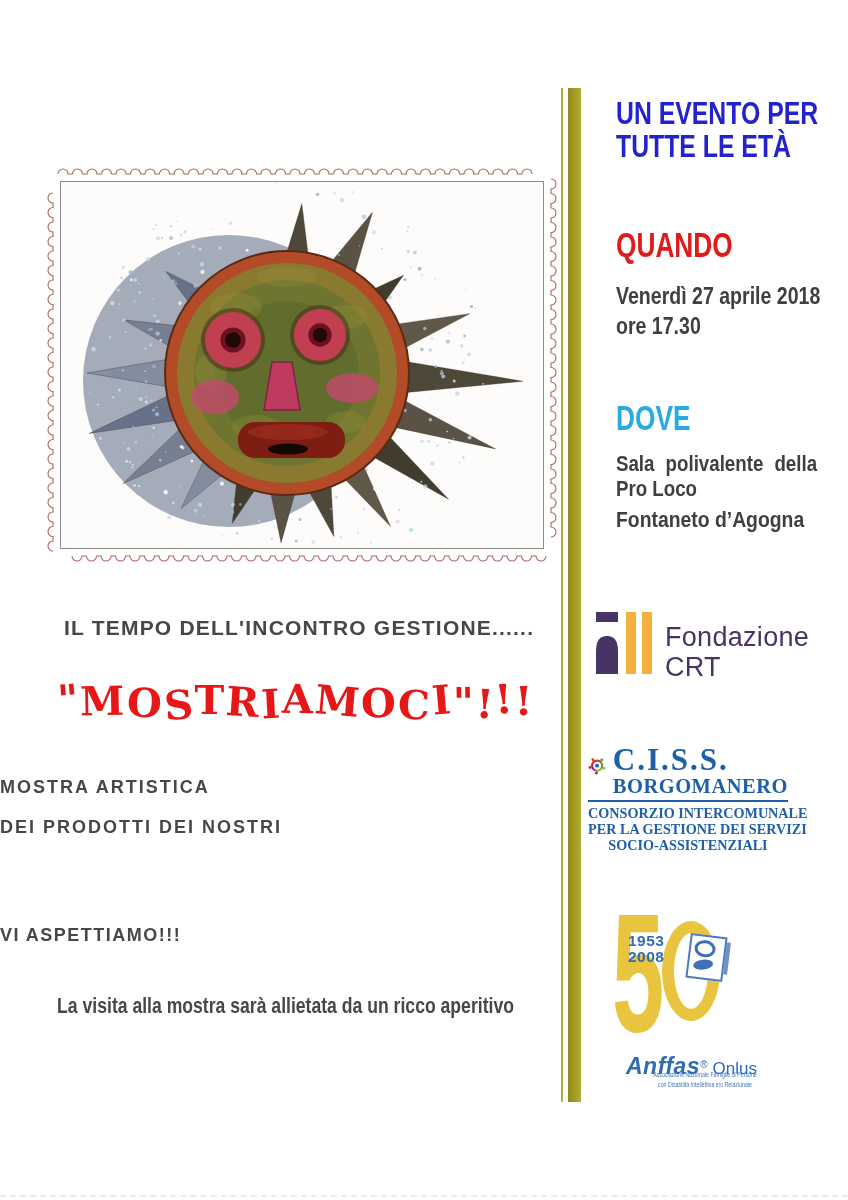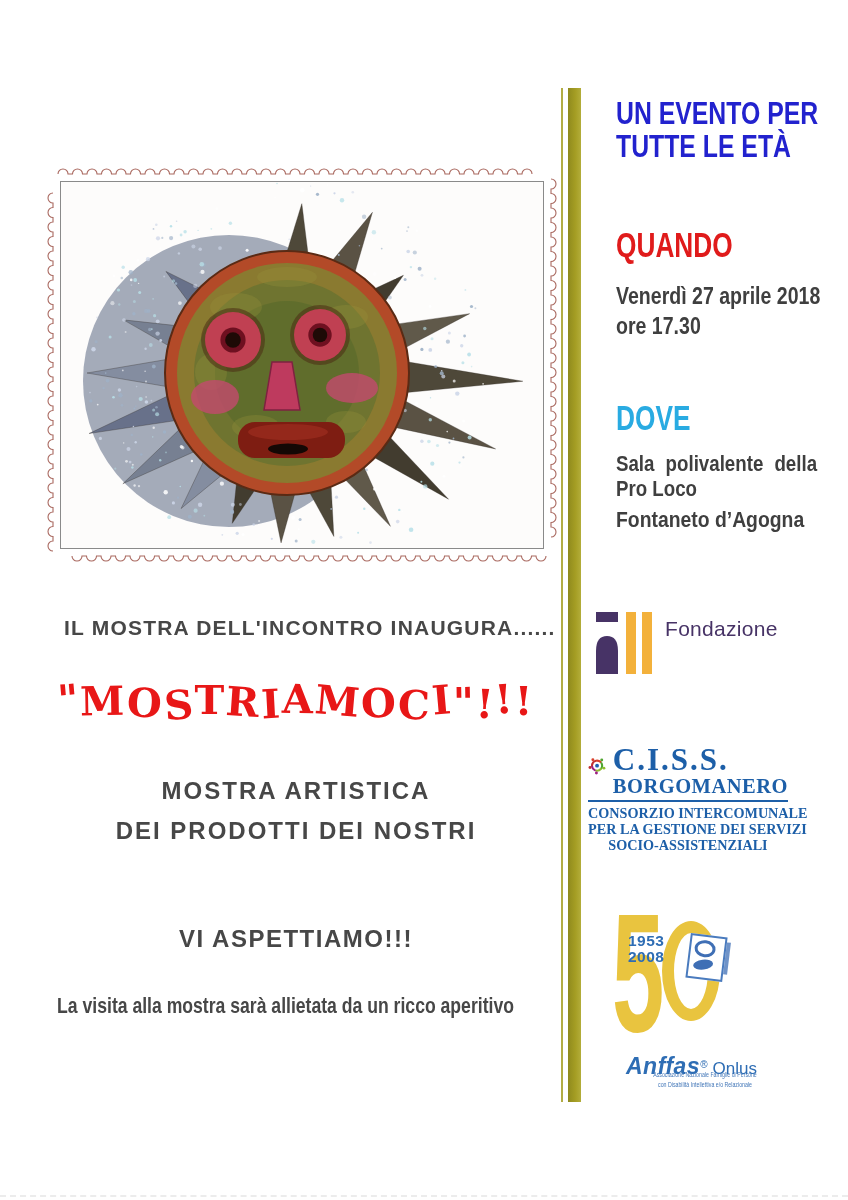--- a/index.html
+++ b/index.html
@@ -8,21 +8,21 @@
   .abs{position:absolute;}
   .cond{display:inline-block;transform-origin:0 50%;white-space:nowrap;}
   .condc{display:inline-block;transform-origin:50% 50%;white-space:nowrap;}
 
   
   .intro{left:64px;top:616px;font-size:21px;font-weight:bold;letter-spacing:1.2px;
          color:var(--body-gray);white-space:nowrap;}
   .funky{left:0;top:678px;width:592px;text-align:center;
          font-family:"DejaVu Serif","Liberation Serif",serif;
          font-weight:bold;font-size:40px;color:var(--title-red);letter-spacing:2px;}
-  .bigline{left:0;width:592px;text-align:center;font-weight:bold;font-size:24px;
+  .bigline{left:0;width:592px;text-align:left;font-weight:bold;font-size:18px;
            letter-spacing:2px;color:var(--body-gray);}
   .note{left:0;top:993px;width:592px;text-align:left;color:var(--body-gray);}
   .note .condc{font-size:22px;font-weight:bold;transform:scaleX(.8);}
 
   
   .bar-thin{left:561px;top:88px;width:2px;height:1014px;background:var(--bar-olive);opacity:.85;}
   .bar-thick{left:568px;top:88px;width:13px;height:1014px;
              background:linear-gradient(90deg,#8f8a1e,var(--bar-olive) 55%,#b3ad3a);}
 
   
@@ -30,22 +30,22 @@
   .hdr .cond{transform:scaleX(.8);}
   .quando{left:616px;top:225px;color:var(--when-red);font-weight:bold;font-size:35px;}
   .quando .cond,.dove .cond{transform:scaleX(.75);}
   .dove{left:616px;top:398px;color:var(--where-cyan);font-weight:bold;font-size:35px;}
   .rtext{left:616px;color:#3f3f3f;font-weight:bold;font-size:23px;}
   .rtext .cond{transform:scaleX(.85);}
   .just .cond{word-spacing:7px;}
 
   
   .crt{left:596px;top:612px;display:flex;align-items:flex-start;}
-  .crt-text{margin-left:13px;color:var(--crt-purple);font-size:21px;line-height:30px;
-            font-weight:500;letter-spacing:.3px;margin-top:2px;}
+  .crt-text{margin-left:13px;color:var(--crt-purple);font-size:27px;line-height:30px;
+            font-weight:500;letter-spacing:.3px;margin-top:10px;}
 
   
   .ciss{left:588px;top:737px;width:200px;color:var(--ciss-blue);
         font-family:"Liberation Serif",serif;text-align:center;}
   .ciss-top{display:flex;align-items:flex-start;text-align:left;}
   .ciss-names{margin-left:6px;margin-top:8px;}
   .ciss-name{font-size:31px;font-weight:bold;letter-spacing:2px;line-height:30px;}
   .ciss-city{font-size:20.5px;font-weight:bold;letter-spacing:.5px;line-height:22px;}
   .ciss-rule{margin-top:3px;height:0;border-top:2px solid var(--ciss-blue);width:200px;}
   .ciss-desc{font-size:14.2px;font-weight:bold;line-height:16.2px;margin-top:3px;white-space:nowrap;}
@@ -356,21 +356,21 @@
           <polygon points="226,195 246,195 254,243 218,243" fill="#BE3A5E" stroke="#7E2240" stroke-width="1.5"></polygon>
           <ellipse cx="169" cy="230" rx="24" ry="17" fill="#C34A6E" fill-opacity="0.8"></ellipse>
           <ellipse cx="306" cy="221" rx="26" ry="15" fill="#C34A6E" fill-opacity="0.8"></ellipse>
           <rect x="192" y="255" width="107" height="36" rx="17" fill="#7E1D12"></rect>
           <ellipse cx="242" cy="265" rx="40" ry="8" fill="#A93324" fill-opacity="0.5"></ellipse>
           <ellipse cx="242" cy="282" rx="20" ry="5.5" fill="#140805"></ellipse>
         </g>
     </svg>
   </div>
 
-  <div class="abs intro">IL MOSTRA DELL'INCONTRO INAUGURA......</div>
+  <div class="abs intro">IL TEMPO DELL'INCONTRO GESTIONE......</div>
   <div class="abs funky"><span style="display: inline-block; transform: rotate(-5deg) translateY(-3px);">"</span><span style="display: inline-block; transform: rotate(-1deg) translateY(-1px);">M</span><span style="display: inline-block; transform: rotate(3deg) translateY(1px);">O</span><span style="display: inline-block; transform: rotate(-4deg) translateY(3px);">S</span><span style="display: inline-block; transform: rotate(0deg) translateY(-2px);">T</span><span style="display: inline-block; transform: rotate(4deg) translateY(0px);">R</span><span style="display: inline-block; transform: rotate(-3deg) translateY(2px);">I</span><span style="display: inline-block; transform: rotate(1deg) translateY(-3px);">A</span><span style="display: inline-block; transform: rotate(5deg) translateY(-1px);">M</span><span style="display: inline-block; transform: rotate(-2deg) translateY(1px);">O</span><span style="display: inline-block; transform: rotate(2deg) translateY(3px);">C</span><span style="display: inline-block; transform: rotate(-5deg) translateY(-2px);">I</span><span style="display: inline-block; transform: rotate(-1deg) translateY(0px);">"</span><span style="display: inline-block; transform: rotate(3deg) translateY(2px);">!</span><span style="display: inline-block; transform: rotate(-4deg) translateY(-3px);">!</span><span style="display: inline-block; transform: rotate(0deg) translateY(-1px);">!</span></div>
   <div class="abs bigline" style="top:777px">MOSTRA ARTISTICA</div>
   <div class="abs bigline" style="top:817px">DEI PRODOTTI DEI NOSTRI</div>
   <div class="abs bigline" style="top:925px;letter-spacing:1.5px">VI ASPETTIAMO!!!</div>
   <div class="abs note">
     <span class="condc">La visita alla mostra sarà allietata da un ricco aperitivo</span>
   </div>
 
   <div class="abs bar-thin"></div>
   <div class="abs bar-thick"></div>
@@ -398,20 +398,21 @@
 
   <div class="abs crt">
     <svg width="56" height="62" viewBox="0 0 56 62">
       <rect x="0" y="0" width="22" height="10" style="fill:var(--crt-purple)"></rect>
       <path d="M0 62 L0 39 Q0 24 11 24 Q22 24 22 39 L22 62 Z" style="fill:var(--crt-purple)"></path>
       <rect x="30" y="0" width="10" height="62" style="fill:var(--crt-yellow)"></rect>
       <rect x="46" y="0" width="10" height="62" style="fill:var(--crt-yellow)"></rect>
     </svg>
     <div class="crt-text">
       <div>Fondazione</div>
+      <div>CRT</div>
     </div>
   </div>
 
   <div class="abs ciss">
     <div class="ciss-top">
       <svg id="ciss-icon" width="54" height="58" viewBox="0 0 54 58">
           <path d="M 22.73820971201396 13.871634060614088 A 14.5 14.5 0 0 1 36.25304832720494 17.746951672795063" fill="none" stroke="#D8402C" stroke-width="6" stroke-linecap="round"></path>
           <circle cx="13.95489483662803" cy="10.797807069931174" r="4.2" fill="#D8402C"></circle>
           <path d="M 38.80274009645444 21.19266233960458 A 14.5 14.5 0 0 1 38.55736835487436 35.25" fill="none" stroke="#4FA52F" stroke-width="6" stroke-linecap="round"></path>
           <circle cx="39.49853980341733" cy="11.913066694501463" r="4.2" fill="#4FA52F"></circle>

